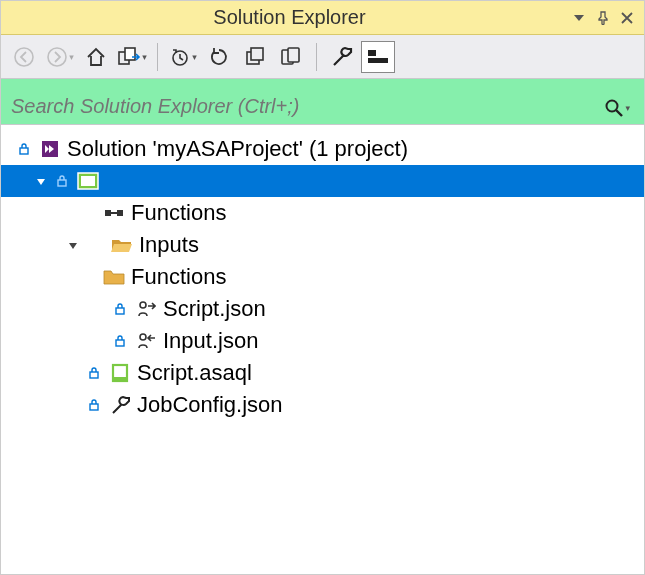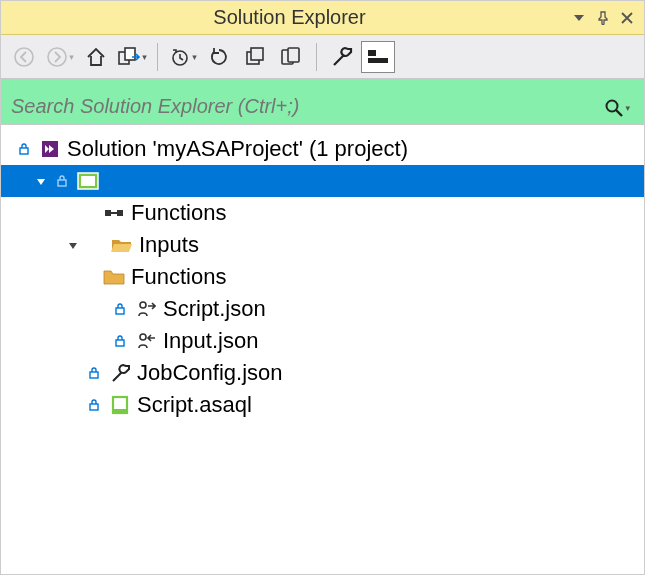--- a/index.html
+++ b/index.html
@@ -307,36 +307,36 @@
   <div class="tree-row">
     <span class="indent" style="width:70px"></span>
     <span class="lock-slot">
       <svg width="14" height="14" viewBox="0 0 14 14">
           <rect x="3" y="6" width="8" height="6" fill="none" stroke="#0076d7" stroke-width="1.4"></rect>
           <path d="M5 6 V4 a2 2 0 0 1 4 0 V6" fill="none" stroke="#0076d7" stroke-width="1.4"></path>
         </svg>
     </span>
     <span class="icon-slot">
       <svg width="20" height="20" viewBox="0 0 20 20">
-          <path d="M13 2 a4 4 0 1 0 3 7 L19 6 V3 H16 Z M12 9 L3 18" fill="none" stroke="#222" stroke-width="2"></path>
-        </svg>
-    </span>
-    <span class="lbl">JobConfig.json</span>
-  </div>
-
-  <div class="tree-row">
-    <span class="indent" style="width:70px"></span>
-    <span class="lock-slot">
-      <svg width="14" height="14" viewBox="0 0 14 14">
-          <rect x="3" y="6" width="8" height="6" fill="none" stroke="#0076d7" stroke-width="1.4"></rect>
-          <path d="M5 6 V4 a2 2 0 0 1 4 0 V6" fill="none" stroke="#0076d7" stroke-width="1.4"></path>
-        </svg>
-    </span>
-    <span class="icon-slot">
-      <svg width="20" height="20" viewBox="0 0 20 20">
           <rect x="3" y="2" width="14" height="16" fill="#fff" stroke="#7ac943" stroke-width="2.2"></rect>
           <rect x="3" y="14" width="14" height="4" fill="#7ac943"></rect>
         </svg>
     </span>
     <span class="lbl">Script.asaql</span>
   </div>
 
+  <div class="tree-row">
+    <span class="indent" style="width:70px"></span>
+    <span class="lock-slot">
+      <svg width="14" height="14" viewBox="0 0 14 14">
+          <rect x="3" y="6" width="8" height="6" fill="none" stroke="#0076d7" stroke-width="1.4"></rect>
+          <path d="M5 6 V4 a2 2 0 0 1 4 0 V6" fill="none" stroke="#0076d7" stroke-width="1.4"></path>
+        </svg>
+    </span>
+    <span class="icon-slot">
+      <svg width="20" height="20" viewBox="0 0 20 20">
+          <path d="M13 2 a4 4 0 1 0 3 7 L19 6 V3 H16 Z M12 9 L3 18" fill="none" stroke="#222" stroke-width="2"></path>
+        </svg>
+    </span>
+    <span class="lbl">JobConfig.json</span>
+  </div>
+
 </div>
 
 </body></html>

